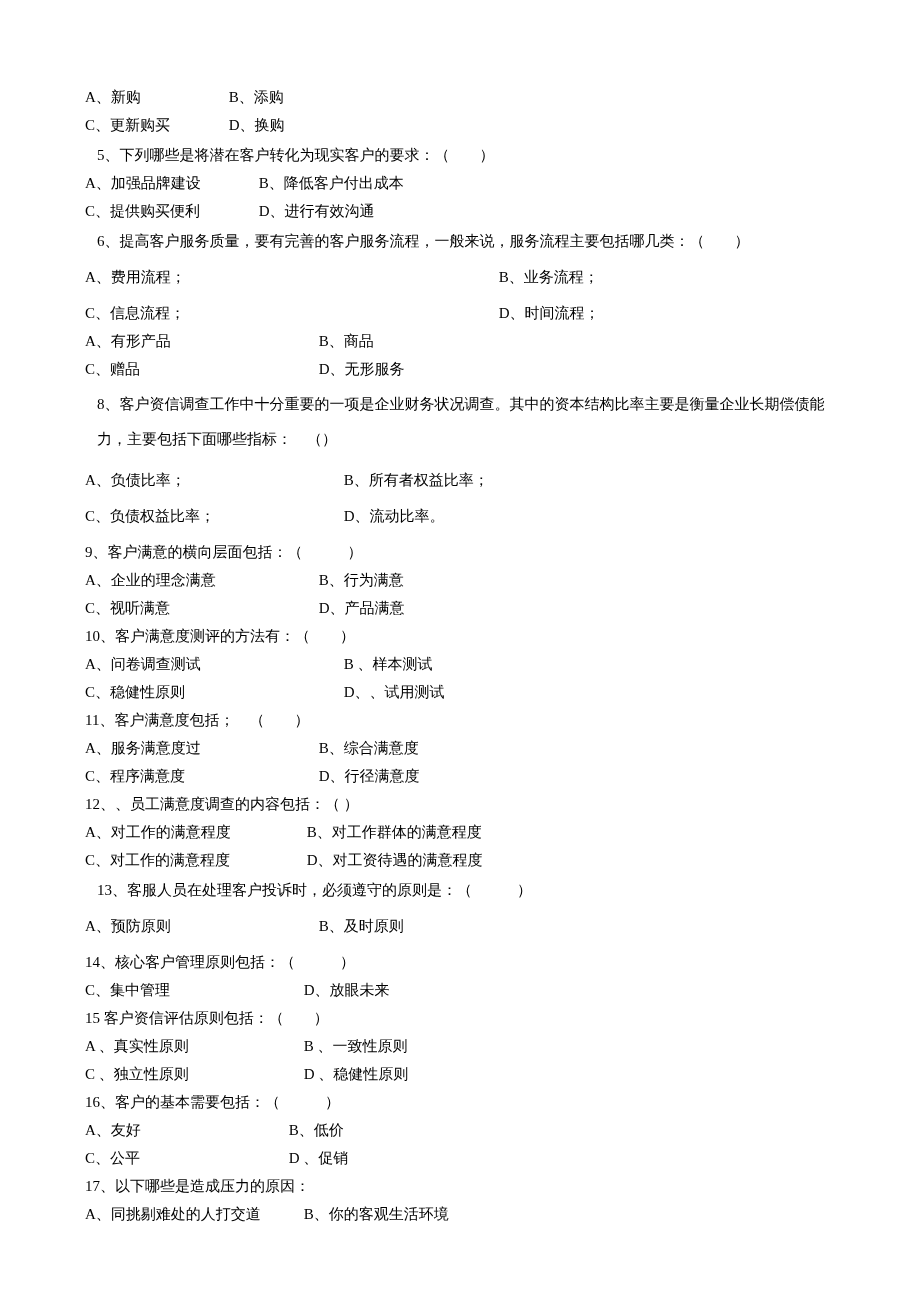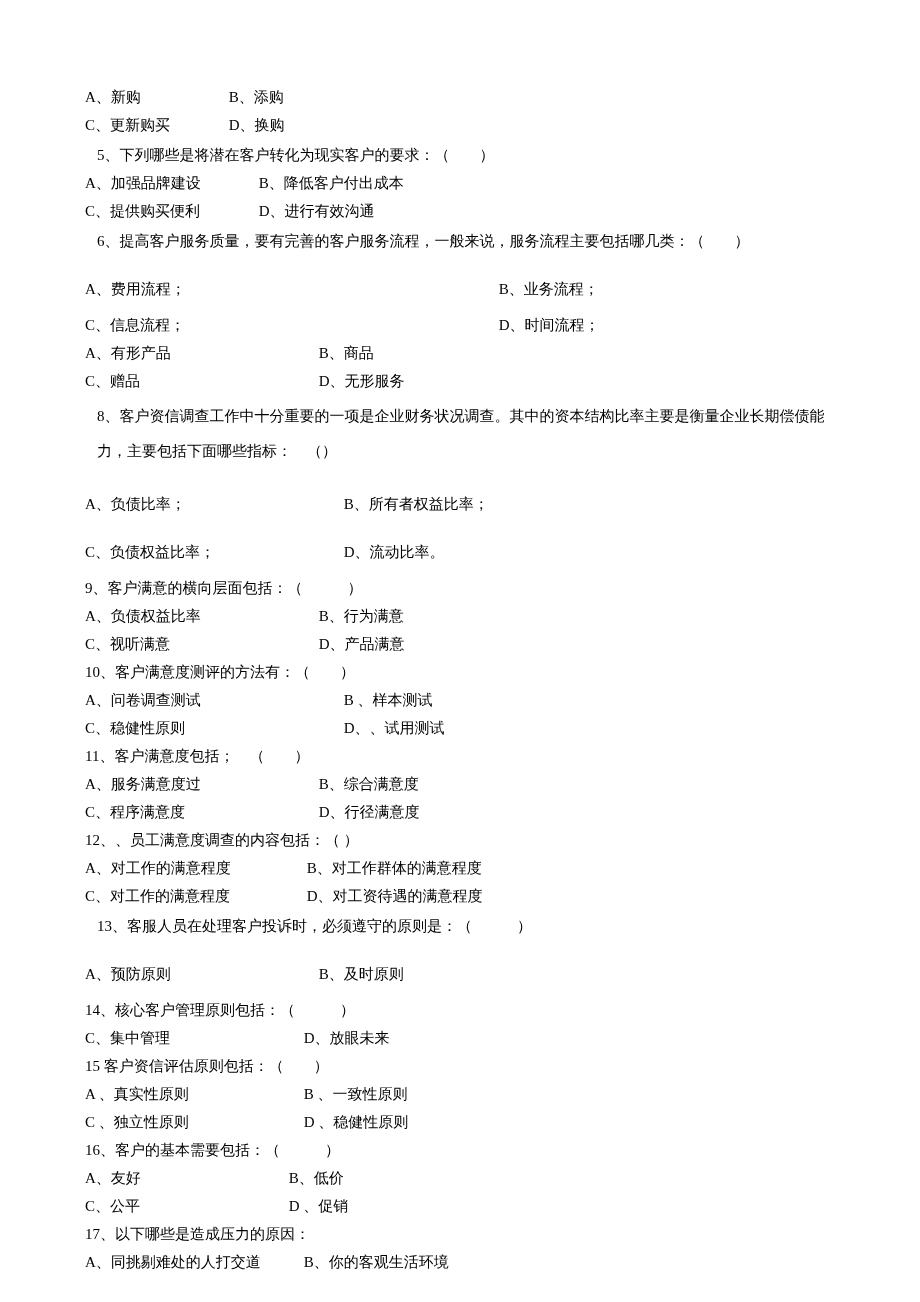--- a/index.html
+++ b/index.html
@@ -18,21 +18,21 @@
     padding: 85px 85px 40px 85px;
     position: relative;
   }
   .block { margin-bottom: 4px; }
   .q-stem { margin-top: 6px; margin-left: 12px; }
   .col2 > span:first-child { display: inline-block; width: 230px; }
   .col2w > span:first-child { display: inline-block; width: 410px; }
   .col2m > span:first-child { display: inline-block; width: 255px; }
   .col2n > span:first-child { display: inline-block; width: 218px; }
   .col2s > span:first-child { display: inline-block; width: 140px; }
-  .spaced { margin-top: 24px; margin-bottom: 12px; }
+  .spaced { margin-top: 12px; margin-bottom: 12px; }
 </style>
 </head>
 <body>
 
 <div class="page">
 
   <div class="block col2s">
     <span>A、新购</span>
     <span>B、添购</span>
   </div>
@@ -75,21 +75,21 @@
     <span>A、负债比率；</span>
     <span>B、所有者权益比率；</span>
   </div>
   <div class="block col2m spaced">
     <span>C、负债权益比率；</span>
     <span>D、流动比率。</span>
   </div>
 
   <div class="block">9、客户满意的横向层面包括：（　　　）</div>
   <div class="block col2">
-    <span>A、负债权益比率</span>
+    <span>A、企业的理念满意</span>
     <span>B、行为满意</span>
   </div>
   <div class="block col2">
     <span>C、视听满意</span>
     <span>D、产品满意</span>
   </div>
 
   <div class="block">10、客户满意度测评的方法有：（　　）</div>
   <div class="block col2m">
     <span>A、问卷调查测试</span>

